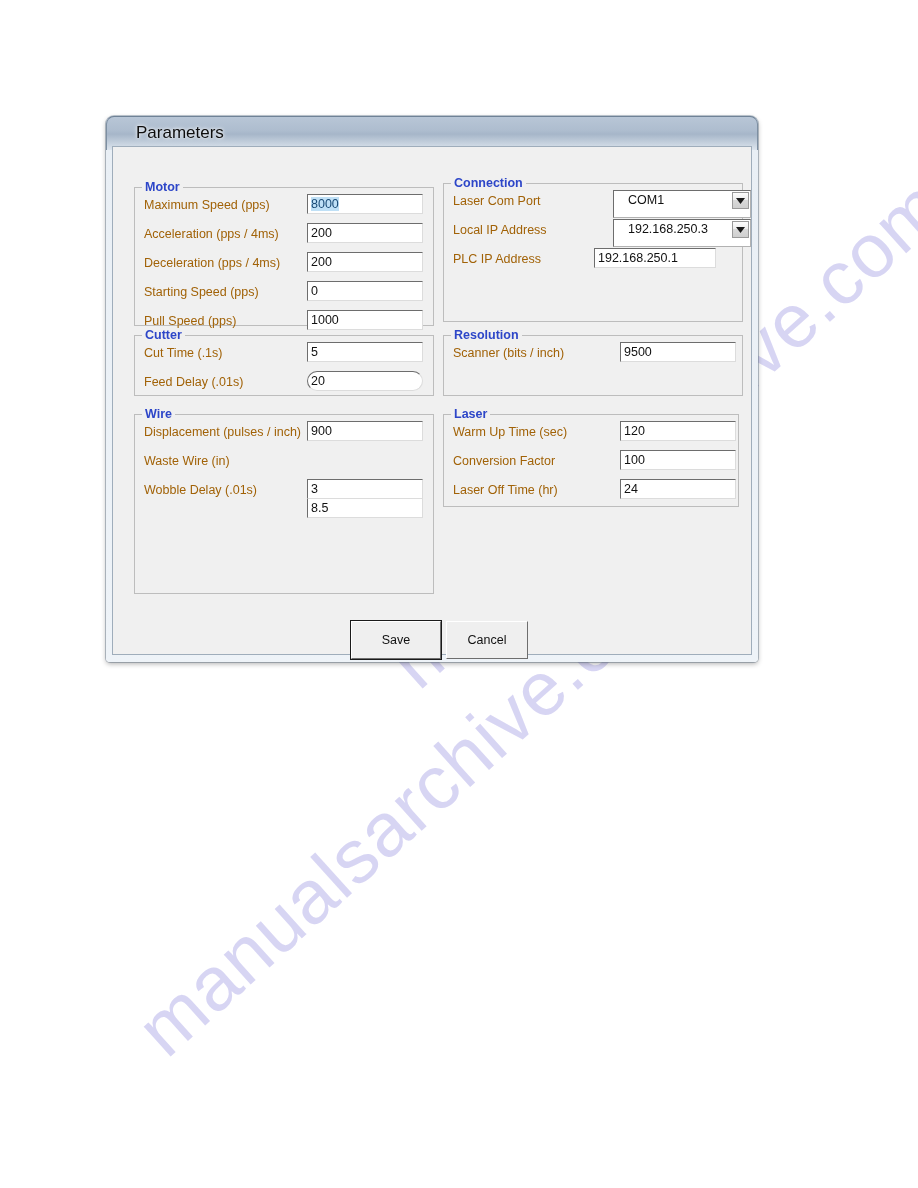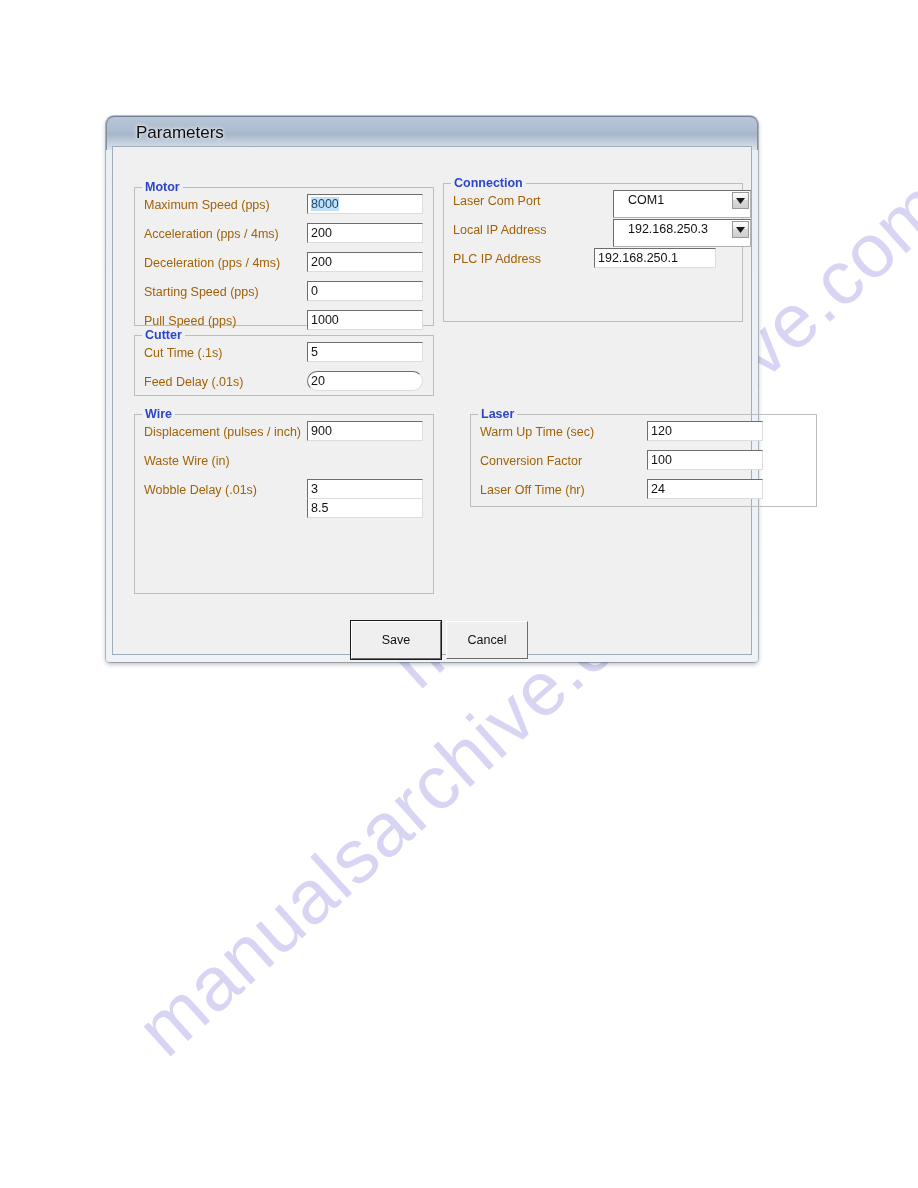--- a/index.html
+++ b/index.html
@@ -118,21 +118,21 @@
     color: #2d46c8;
     font-family: "Liberation Sans", sans-serif;
     white-space: nowrap;
   }
 
   .g-motor      { left: 21px;  top: 40px;  width: 300px; height: 139px; }
   .g-cutter     { left: 21px;  top: 188px; width: 300px; height: 61px;  }
   .g-wire       { left: 21px;  top: 267px; width: 300px; height: 180px; }
   .g-connection { left: 330px; top: 36px;  width: 300px; height: 139px; }
   .g-resolution { left: 330px; top: 188px; width: 300px; height: 61px;  }
-  .g-laser      { left: 330px; top: 267px; width: 347px; height: 93px; margin-left: 27px;  }
+  .g-laser      { left: 330px; top: 267px; width: 296px; height: 93px;  }
   .field-label {
     position: absolute;
     left: 9px;
     font-size: 12.5px;
     color: #a16207;
     font-family: "Liberation Sans", sans-serif;
     white-space: nowrap;
     line-height: 22px;
   }
 
@@ -299,20 +299,26 @@
           <svg width="9" height="6" viewBox="0 0 9 6">
               <path d="M0 0 L9 0 L4.5 6 Z" fill="#1a1a1a"></path>
             </svg>
         </span>
       </div>
 
       <div class="field-label" style="top:64px">PLC IP Address</div>
       <div class="textbox" style="left:150px; top:64px; width:122px;">192.168.250.1</div>
     </div>
 
+    <div class="group g-resolution">
+      <div class="group-legend">Resolution</div>
+
+      <div class="field-label" style="top:6px">Scanner (bits / inch)</div>
+      <div class="textbox" style="left:176px; top:6px; width:116px;">9500</div>
+    </div>
 
     <div class="group g-laser">
       <div class="group-legend">Laser</div>
 
       <div class="field-label" style="top:6px">Warm Up Time (sec)</div>
       <div class="textbox" style="left:176px; top:6px; width:116px;">120</div>
 
       <div class="field-label" style="top:35px">Conversion Factor</div>
       <div class="textbox" style="left:176px; top:35px; width:116px;">100</div>
 

